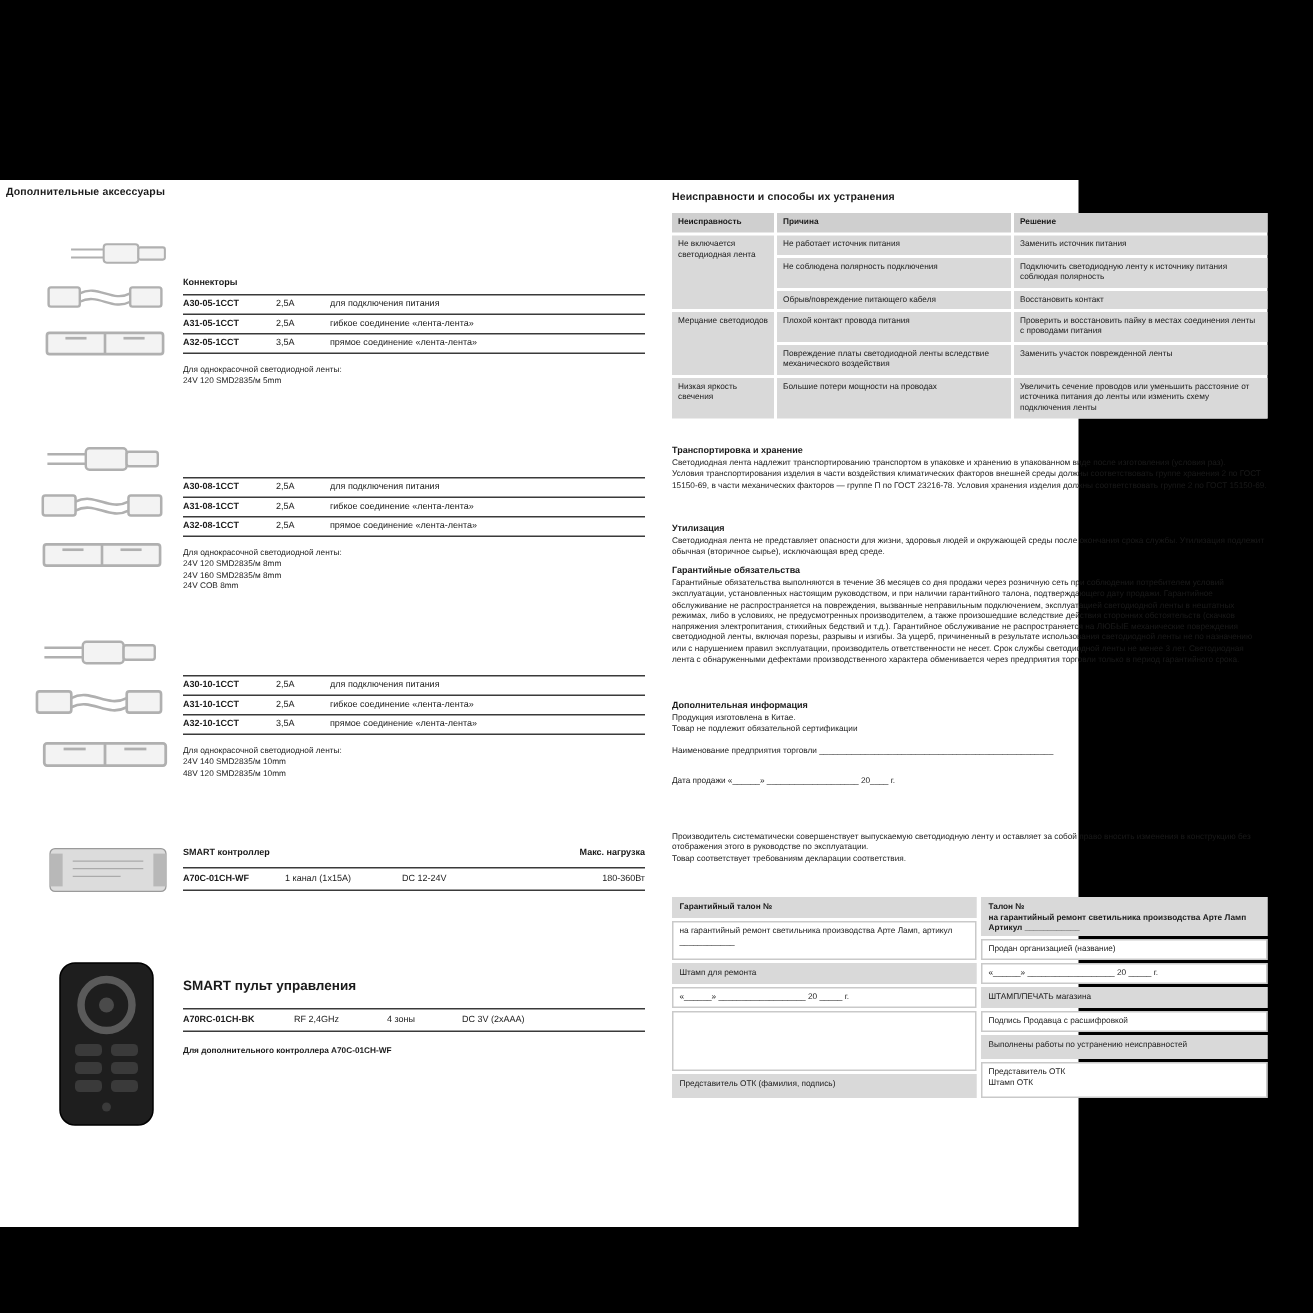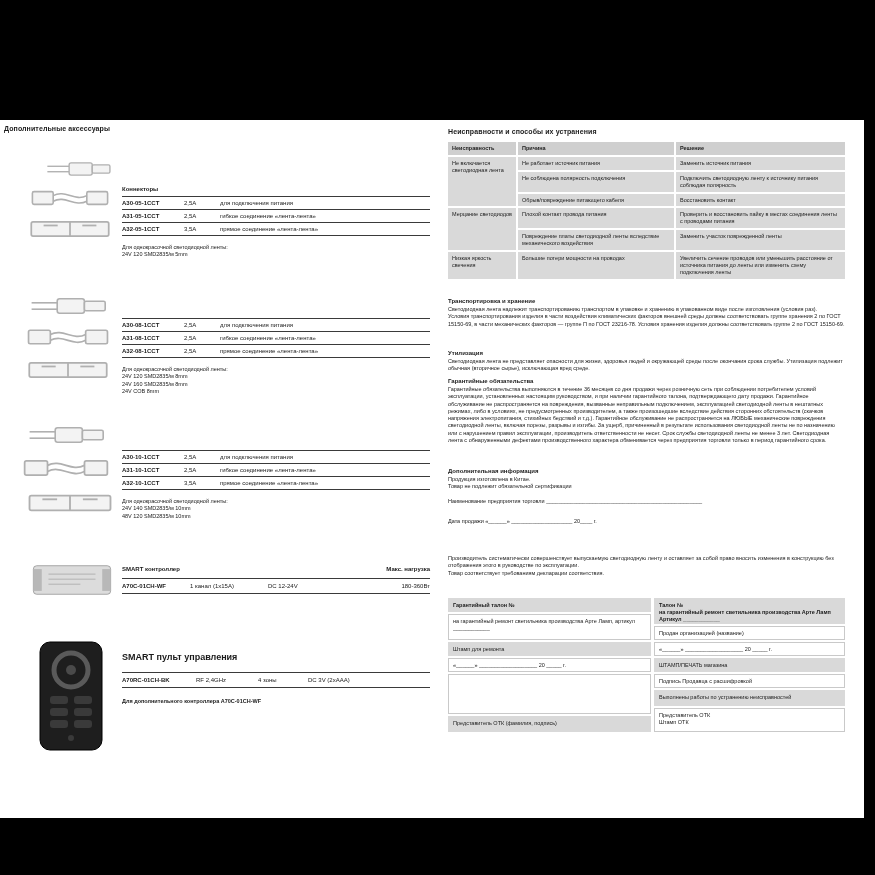--- a/index.html
+++ b/index.html
@@ -1,19 +1,19 @@
 <!DOCTYPE html>
 <html><head>
 <meta charset="utf-8">
 <style>
   * { margin:0; padding:0; box-sizing:border-box; }
   html,body { background:#000; }
   body { font-family:"Liberation Sans", sans-serif; color:#1a1a1a; }
   .canvas { position:relative; width:875px; height:875px; background:#000; overflow:hidden; }
-  .page { position:absolute; left:0; top:120px; width:864px; height:698px; background:#ffffff; }
+  .page { position:absolute; left:0; top:120px; width:719px; height:698px; background:#ffffff; }
   .abs { position:absolute; }
   .b { font-weight:bold; }
   .h7 { font-size:7px; font-weight:bold; letter-spacing:0.1px; }
   .h9 { font-size:9px; font-weight:bold; }
   .t6 { font-size:6px; }
   .t55 { font-size:5.5px; line-height:1.32; }
   .pre { white-space:pre-line; }
 
   .conn-table { font-size:6px; }
   .conn-row { display:grid; grid-template-columns:62px 36px 1fr; border-top:1px solid #3a3a3a; padding:3px 0; align-items:center; }

